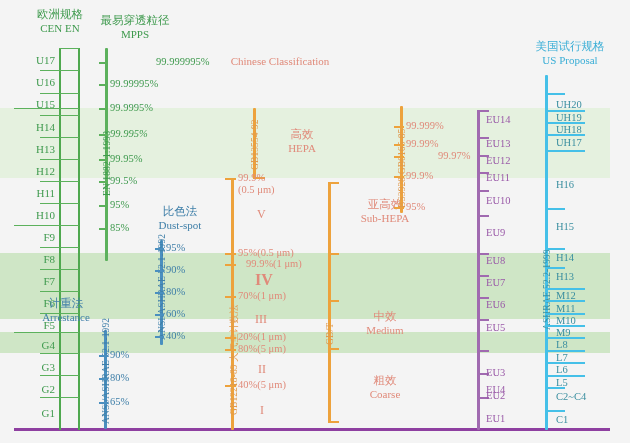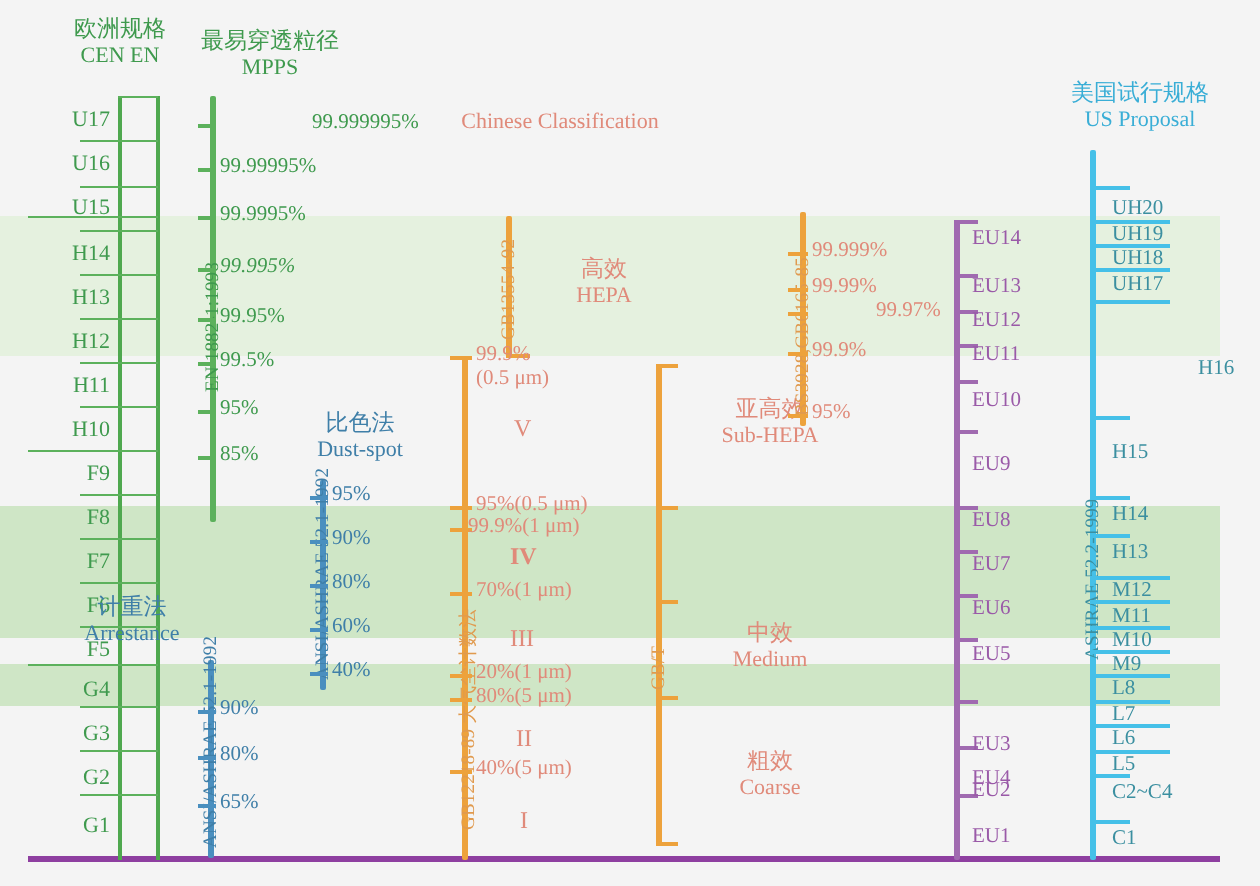--- a/index.html
+++ b/index.html
@@ -200,28 +200,28 @@
   <div class="tick bg-orange" style="left:225px;top:253px;width:11px;"></div>
   <div class="tick bg-orange" style="left:225px;top:264px;width:11px;"></div>
   <div class="tick bg-orange" style="left:225px;top:296px;width:11px;"></div>
   <div class="tick bg-orange" style="left:225px;top:337px;width:11px;"></div>
   <div class="tick bg-orange" style="left:225px;top:349px;width:11px;"></div>
   <div class="tick bg-orange" style="left:225px;top:385px;width:11px;"></div>
 
   <div class="lbl c-salmon" style="left:238px;top:173px;">99.9%</div>
   <div class="lbl c-salmon" style="left:238px;top:185px;">(0.5 μm)</div>
   <div class="lbl c-salmon" style="left:238px;top:248px;">95%(0.5 μm)</div>
-  <div class="lbl c-salmon" style="left:234px;top:259px;">99.9%(1 μm)</div>
+  <div class="lbl c-salmon" style="left:246px;top:259px;">99.9%(1 μm)</div>
   <div class="lbl c-salmon" style="left:238px;top:291px;">70%(1 μm)</div>
   <div class="lbl c-salmon" style="left:238px;top:332px;">20%(1 μm)</div>
   <div class="lbl c-salmon" style="left:238px;top:344px;">80%(5 μm)</div>
   <div class="lbl c-salmon" style="left:238px;top:380px;">40%(5 μm)</div>
 
   <div class="lbl c-salmon" style="left:257px;top:208px;font-size:12px;">V</div>
-  <div class="lbl c-salmon" style="left:255px;top:272px;font-size:12px;font-weight:bold;">IV</div>
+  <div class="lbl c-salmon" style="left:255px;top:272px;font-size:16px;font-weight:bold;">IV</div>
   <div class="lbl c-salmon" style="left:255px;top:313px;font-size:12px;">III</div>
   <div class="lbl c-salmon" style="left:258px;top:363px;font-size:12px;">II</div>
   <div class="lbl c-salmon" style="left:260px;top:404px;font-size:12px;">I</div>
 
   <div class="axis bg-orange" style="left:328px;top:182px;height:240px;"></div>
   <div class="vcap c-orange" style="left:325px;top:345px;">GB/T</div>
 
   <div class="tick bg-orange" style="left:328px;top:182px;width:11px;"></div>
   <div class="tick bg-orange" style="left:328px;top:253px;width:11px;"></div>
   <div class="tick bg-orange" style="left:328px;top:300px;width:11px;"></div>
@@ -313,21 +313,21 @@
   <div class="tick bg-cyan" style="left:545px;top:350px;width:40px;"></div>
   <div class="tick bg-cyan" style="left:545px;top:362px;width:40px;"></div>
   <div class="tick bg-cyan" style="left:545px;top:375px;width:40px;"></div>
   <div class="tick bg-cyan" style="left:545px;top:387px;width:20px;"></div>
   <div class="tick bg-cyan" style="left:545px;top:410px;width:20px;"></div>
 
   <div class="lbl c-teal" style="left:556px;top:100px;">UH20</div>
   <div class="lbl c-teal" style="left:556px;top:113px;">UH19</div>
   <div class="lbl c-teal" style="left:556px;top:125px;">UH18</div>
   <div class="lbl c-teal" style="left:556px;top:138px;">UH17</div>
-  <div class="lbl c-teal" style="left:556px;top:180px;margin-left:43px;">H16</div>
+  <div class="lbl c-teal" style="left:556px;top:180px;">H16</div>
   <div class="lbl c-teal" style="left:556px;top:222px;">H15</div>
   <div class="lbl c-teal" style="left:556px;top:253px;">H14</div>
   <div class="lbl c-teal" style="left:556px;top:272px;">H13</div>
   <div class="lbl c-teal" style="left:556px;top:291px;">M12</div>
   <div class="lbl c-teal" style="left:556px;top:304px;">M11</div>
   <div class="lbl c-teal" style="left:556px;top:316px;">M10</div>
   <div class="lbl c-teal" style="left:556px;top:328px;">M9</div>
   <div class="lbl c-teal" style="left:556px;top:340px;">L8</div>
   <div class="lbl c-teal" style="left:556px;top:353px;">L7</div>
   <div class="lbl c-teal" style="left:556px;top:365px;">L6</div>

